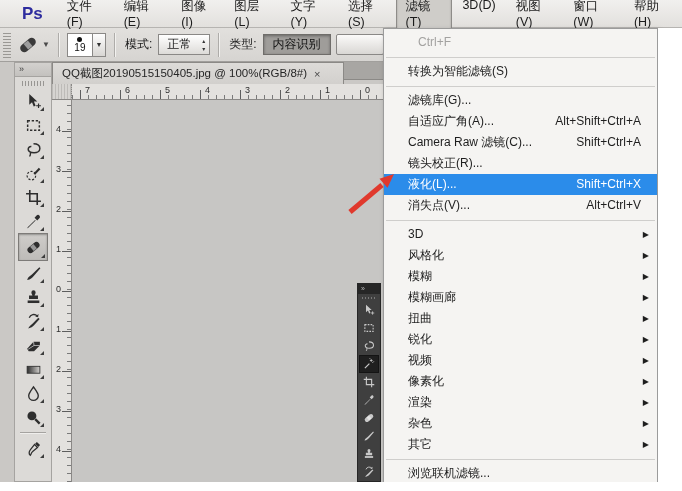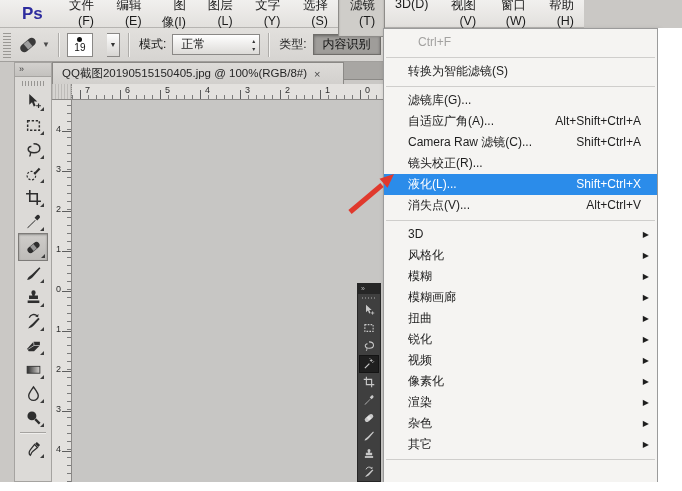--- a/index.html
+++ b/index.html
@@ -4,51 +4,51 @@
 <style>
   * { margin:0; padding:0; box-sizing:border-box; }
   html,body { width:682px; height:491px; }
   body {
     position:relative; overflow:hidden;
     font-family:"Liberation Sans","DejaVu Sans",sans-serif;
     background:#cac8c5; font-size:12px; color:#1c1c1c;
   }
   
   .menubar {
-    position:absolute; left:0; top:0; width:584px; height:28px;
+    position:absolute; left:0; top:0; width:682px; height:28px;
     background:linear-gradient(#f1f0ee,#e2e0dd);
     border-bottom:1px solid #b6b4b1;
-    display:flex; align-items:center; z-index:20;text-align:right;
+    display:flex; align-items:center; z-index:20;
   }
   .ps-logo { font-weight:bold; font-size:17px; color:#2d2c9e; margin:0 14px 0 22px; letter-spacing:0; }
   .mb-item { padding:5px 9px; font-size:12.5px; color:#1b1b1b; border:1px solid transparent; }
   .mb-item.active { background:#cfcdc9; border:1px solid #8e8c89; box-shadow:inset 0 1px 2px rgba(0,0,0,.25); }
   
   .optionsbar {
     position:absolute; left:0; top:28px; width:658px; height:34px;
     background:linear-gradient(#e2e0dd,#d6d4d1);
     border-bottom:1px solid #a19f9c;
     display:flex; align-items:center; z-index:5;
   }
   .grip-v { width:8px; height:26px; margin:0 6px 0 3px;
     background:repeating-linear-gradient(0deg,#9a9894 0 1px,transparent 1px 3px); }
   .ob-sep { width:1px; height:24px; background:#aeaca9; box-shadow:1px 0 0 #f2f1ef; margin:0 8px; }
   .ob-toolbtn { display:flex; align-items:center; color:#3a3a3a; }
   .ob-toolbtn .icon20 { width:22px; height:22px; }
   .dd-caret { font-size:8px; color:#4a4a4a; margin-left:3px; }
-  .brush-widget { display:flex; align-items:stretch; height:24px;gap:14px; }
+  .brush-widget { display:flex; align-items:stretch; height:24px; }
   .brush-box { width:26px; background:#fff; border:1px solid #8a8886;
     display:flex; flex-direction:column; align-items:center; justify-content:center; }
   .brush-dot { width:5px; height:5px; border-radius:50%; background:#111; margin-bottom:1px; }
   .brush-size { font-size:10px; color:#111; line-height:10px; }
   .brush-dd { width:13px; border:1px solid #8a8886; border-left:none;
     background:linear-gradient(#fdfdfd,#d8d6d3); display:flex; align-items:center; justify-content:center;
     font-size:7px; color:#333; }
   .ob-label { margin:0 6px 0 2px; color:#202020; }
-  .select-box { width:88px; height:21px; border:1px solid #8a8886; background:linear-gradient(#ffffff,#dddbd8);
+  .select-box { width:52px; height:21px; border:1px solid #8a8886; background:linear-gradient(#ffffff,#dddbd8);
     display:flex; align-items:center; padding-left:8px; position:relative; }
   .select-box .updown { position:absolute; right:4px; top:2px; font-size:6px; line-height:8px; color:#333; text-align:center; }
   .pressed-chip { height:21px; padding:0 9px; display:flex; align-items:center;
     background:#9f9d9a; border:1px solid #6f6d6a; box-shadow:inset 0 1px 3px rgba(0,0,0,.35);
     color:#111; }
   .sliver-btn { height:21px; width:48px; margin-left:5px; border:1px solid #8a8886;
     background:linear-gradient(#fbfaf9,#d9d7d4); border-radius:2px; }
   
   .toolpanel {
     position:absolute; left:14px; top:62px; width:38px; height:420px;
@@ -543,20 +543,24 @@
       <span class="mi-arrow">▶</span>
     </div>
     <div class="menu-item">
       <span class="mi-label">其它</span>
       <span class="mi-shortcut"></span>
       <span class="mi-arrow">▶</span>
     </div>
     <div class="menu-sep-wrap">
       <div class="line"></div>
     </div>
+    <div class="menu-item">
+      <span class="mi-label">浏览联机滤镜...</span>
+      <span class="mi-shortcut"></span>
+    </div>
   </div>
 
 <div class="right-white"></div>
 <div class="bottom-white"></div>
 
 <svg class="red-arrow" viewBox="0 0 60 50">
   <line x1="8" y1="44" x2="40" y2="17" stroke="#e0392d" stroke-width="5"></line>
   <polygon points="52,6 45.5,19.8 37.5,10.8" fill="#e0392d"></polygon>
 </svg>
 

